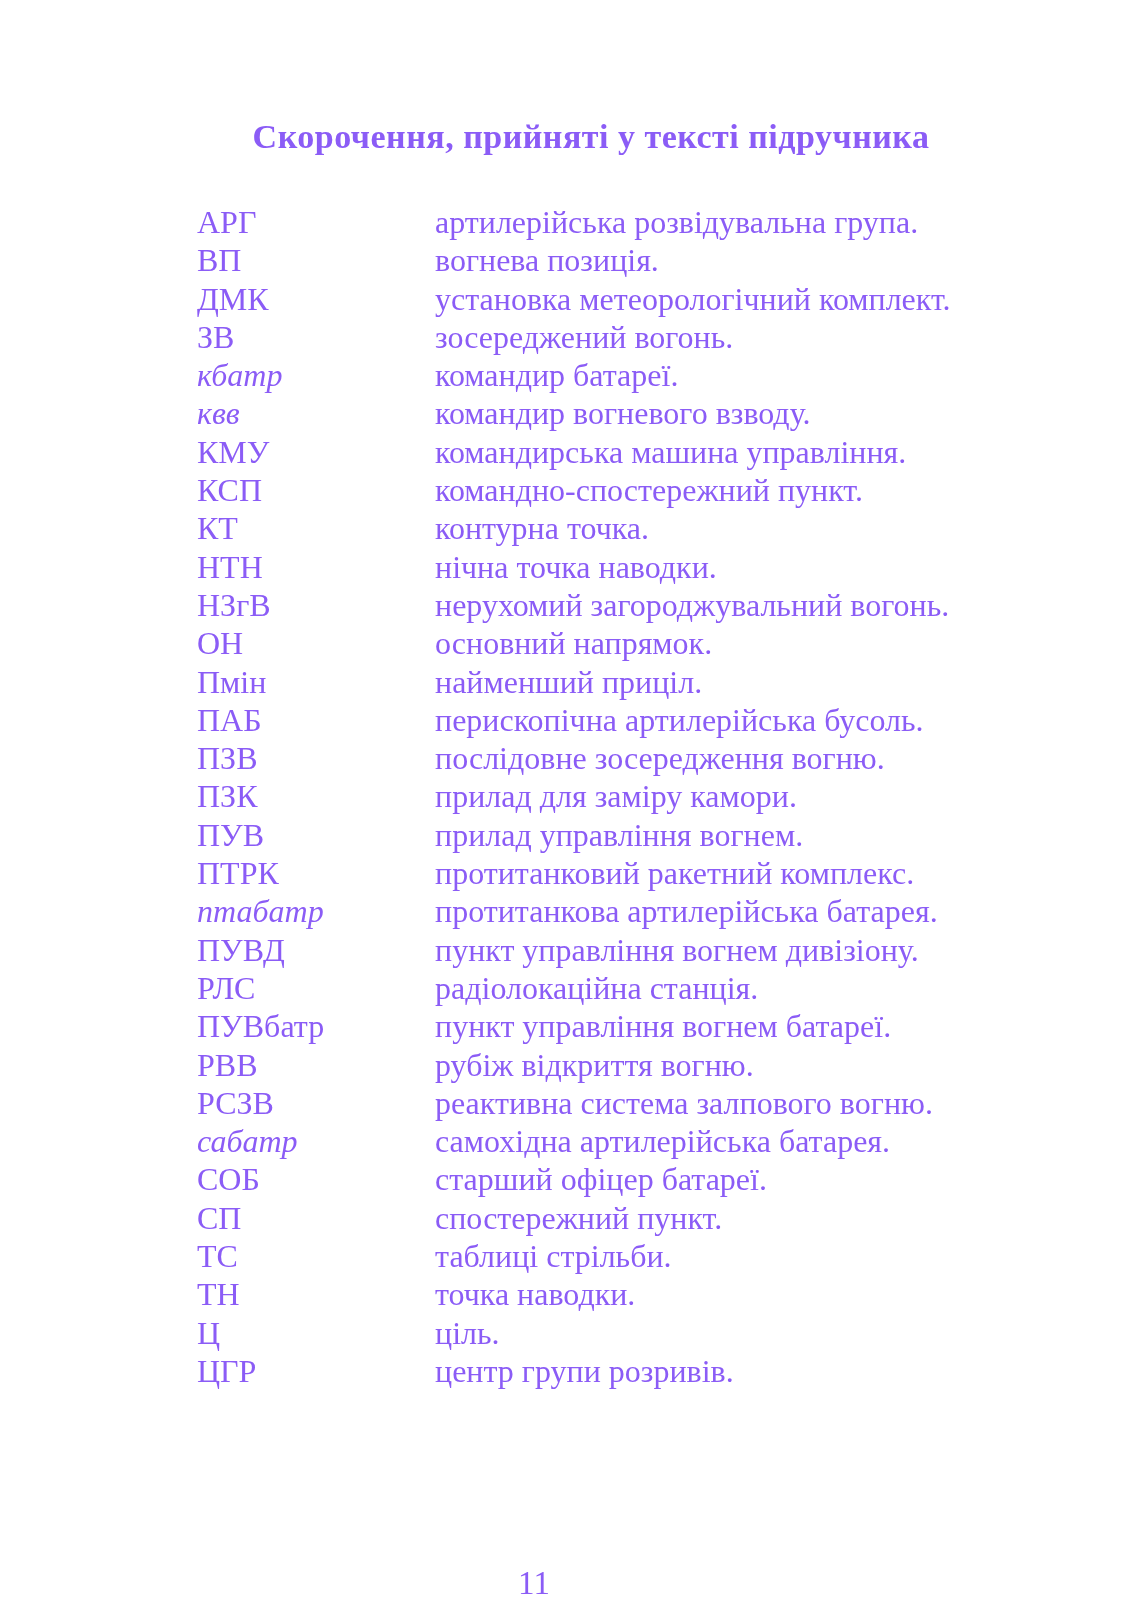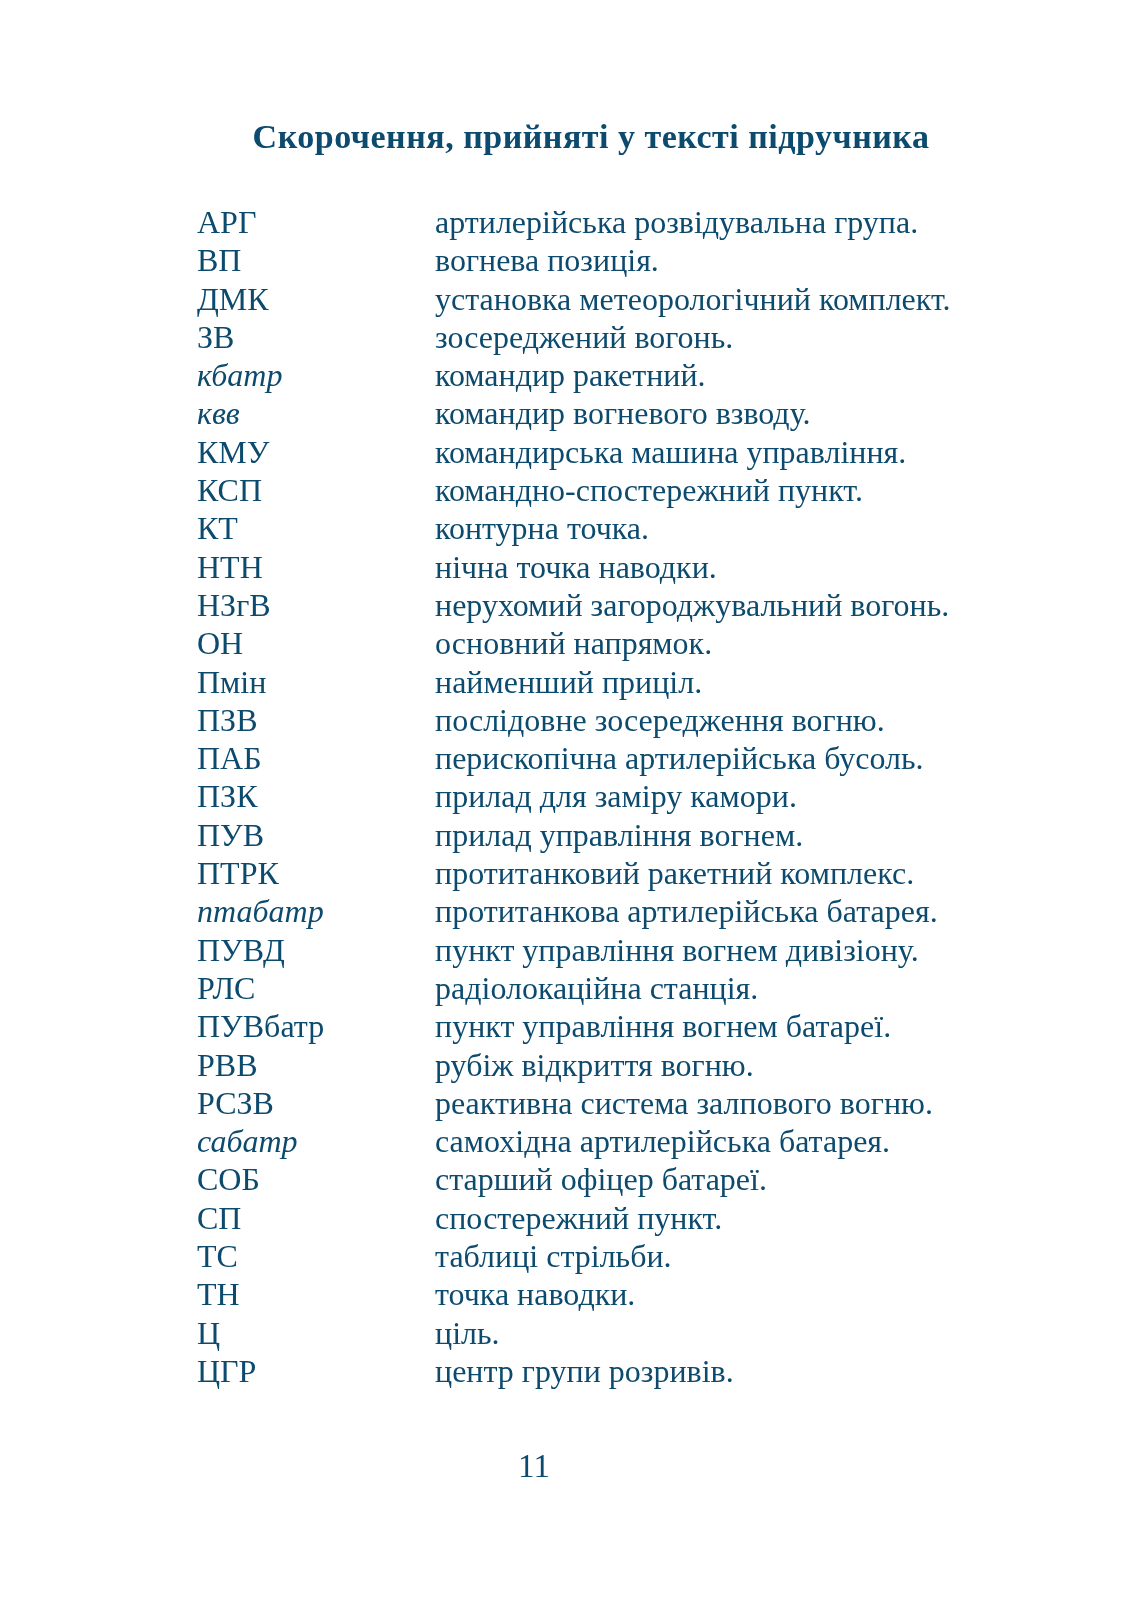--- a/index.html
+++ b/index.html
@@ -5,21 +5,21 @@
   html, body {
     margin: 0;
     padding: 0;
     background: #ffffff;
   }
   .page {
     position: relative;
     width: 1142px;
     height: 1615px;
     background: #ffffff;
-    color: #0c4a6e;
+    color: #8b5cf6;
     font-family: "Liberation Serif", "DejaVu Serif", serif;
     overflow: hidden;
   }
   .title {
     position: absolute;
     top: 118px;
     left: 0;
     width: 1142px;
     padding-left: 40px;
     box-sizing: border-box;
@@ -47,21 +47,21 @@
   }
   .abbr.italic {
     font-style: italic;
   }
   .def {
     flex: 1 1 auto;
     white-space: nowrap;
   }
   .page-number {
     position: absolute;
-    top: 1448px;
+    top: 1565px;
     left: 0;
     width: 1006px;
     padding-left: 62px;
     box-sizing: border-box;
     text-align: center;
     font-size: 33px;
   }
 </style>
 </head>
 <body>
@@ -81,21 +81,21 @@
       <div class="row">
         <span class="abbr">ДМК</span>
         <span class="def">установка метеорологічний комплект.</span>
       </div>
       <div class="row">
         <span class="abbr">ЗВ</span>
         <span class="def">зосереджений вогонь.</span>
       </div>
       <div class="row">
         <span class="abbr italic">кбатр</span>
-        <span class="def">командир ракетний.</span>
+        <span class="def">командир батареї.</span>
       </div>
       <div class="row">
         <span class="abbr italic">квв</span>
         <span class="def">командир вогневого взводу.</span>
       </div>
       <div class="row">
         <span class="abbr">КМУ</span>
         <span class="def">командирська машина управління.</span>
       </div>
       <div class="row">
@@ -116,28 +116,28 @@
       </div>
       <div class="row">
         <span class="abbr">ОН</span>
         <span class="def">основний напрямок.</span>
       </div>
       <div class="row">
         <span class="abbr">Пмін</span>
         <span class="def">найменший приціл.</span>
       </div>
       <div class="row">
+        <span class="abbr">ПАБ</span>
+        <span class="def">перископічна артилерійська бусоль.</span>
+      </div>
+      <div class="row">
         <span class="abbr">ПЗВ</span>
         <span class="def">послідовне зосередження вогню.</span>
       </div>
       <div class="row">
-        <span class="abbr">ПАБ</span>
-        <span class="def">перископічна артилерійська бусоль.</span>
-      </div>
-      <div class="row">
         <span class="abbr">ПЗК</span>
         <span class="def">прилад для заміру камори.</span>
       </div>
       <div class="row">
         <span class="abbr">ПУВ</span>
         <span class="def">прилад управління вогнем.</span>
       </div>
       <div class="row">
         <span class="abbr">ПТРК</span>
         <span class="def">протитанковий ракетний комплекс.</span>

